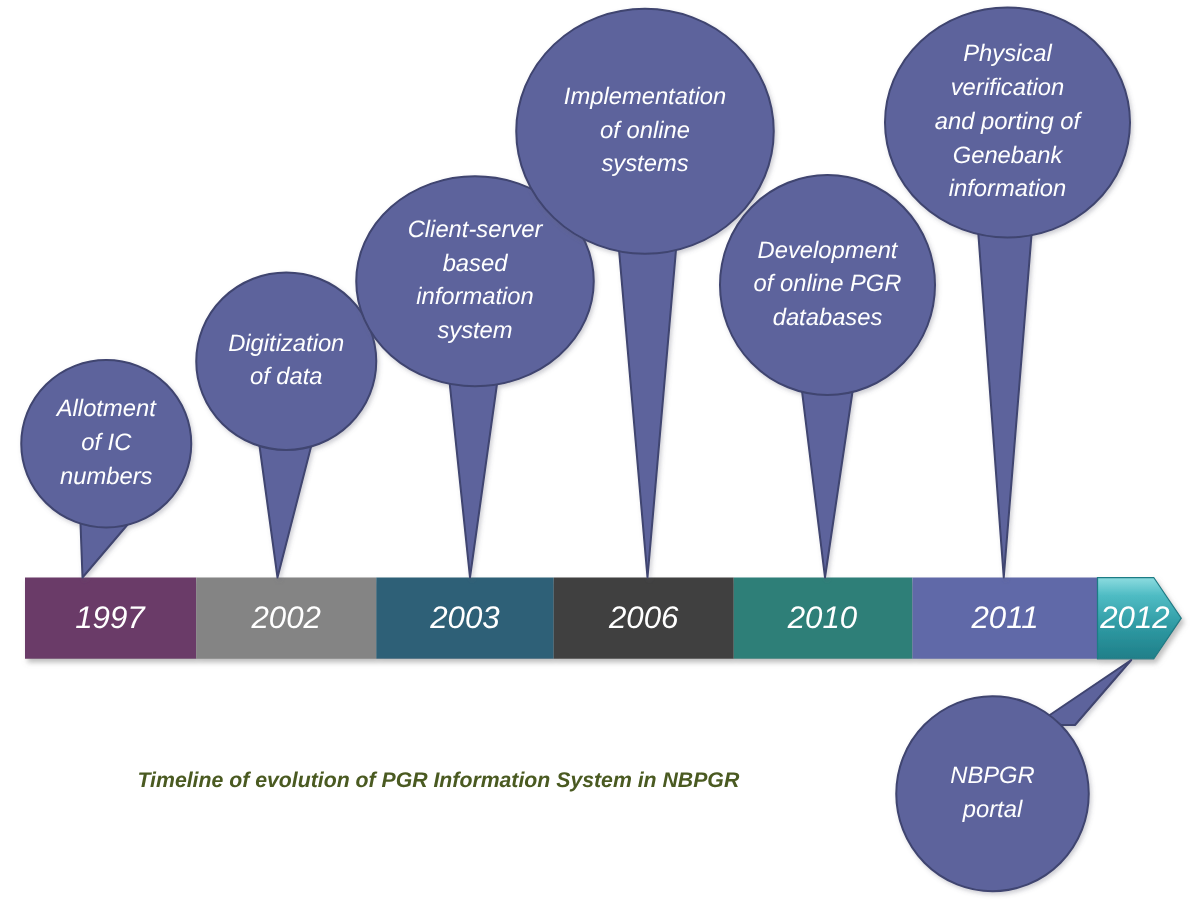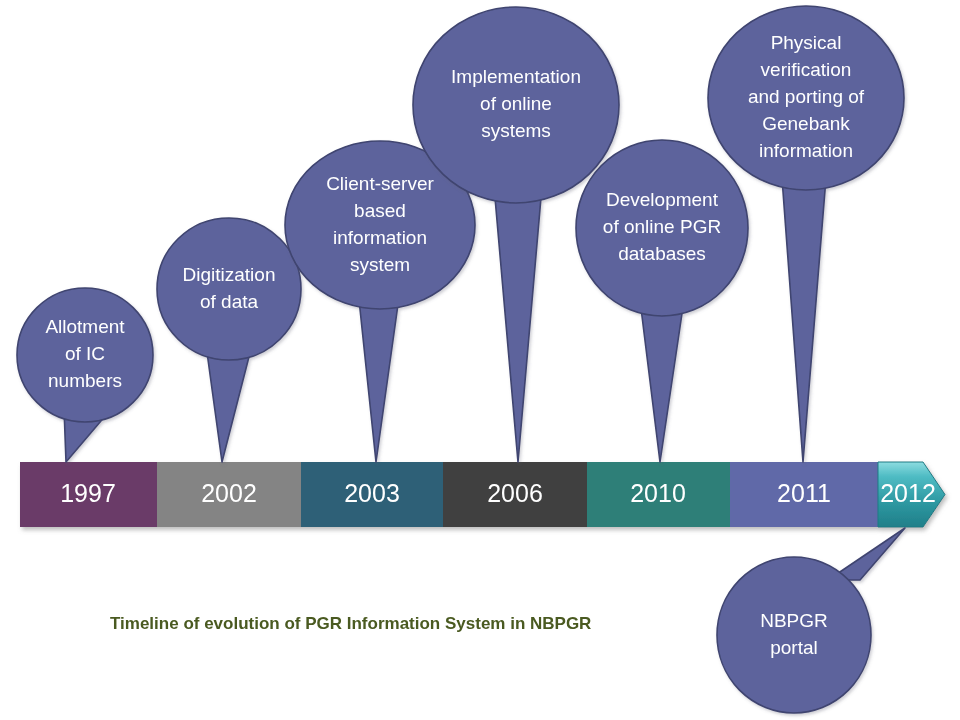--- a/index.html
+++ b/index.html
@@ -6,20 +6,21 @@
     margin: 0; padding: 0;
     width: 960px; height: 720px;
     background: #ffffff;
     font-family: "Liberation Sans", sans-serif;
     overflow: hidden;
   }
   #stage {
     position: relative;
     width: 960px; height: 720px;
     background: #ffffff;
+    font-style: italic;
   }
   #svg-root { position: absolute; left: 0; top: 0; }
   .bubble-text {
     fill: #ffffff;
     font-family: "Liberation Sans", sans-serif;
     font-size: 19px;
     text-anchor: middle;
     dominant-baseline: middle;
   }
   .year-text {

